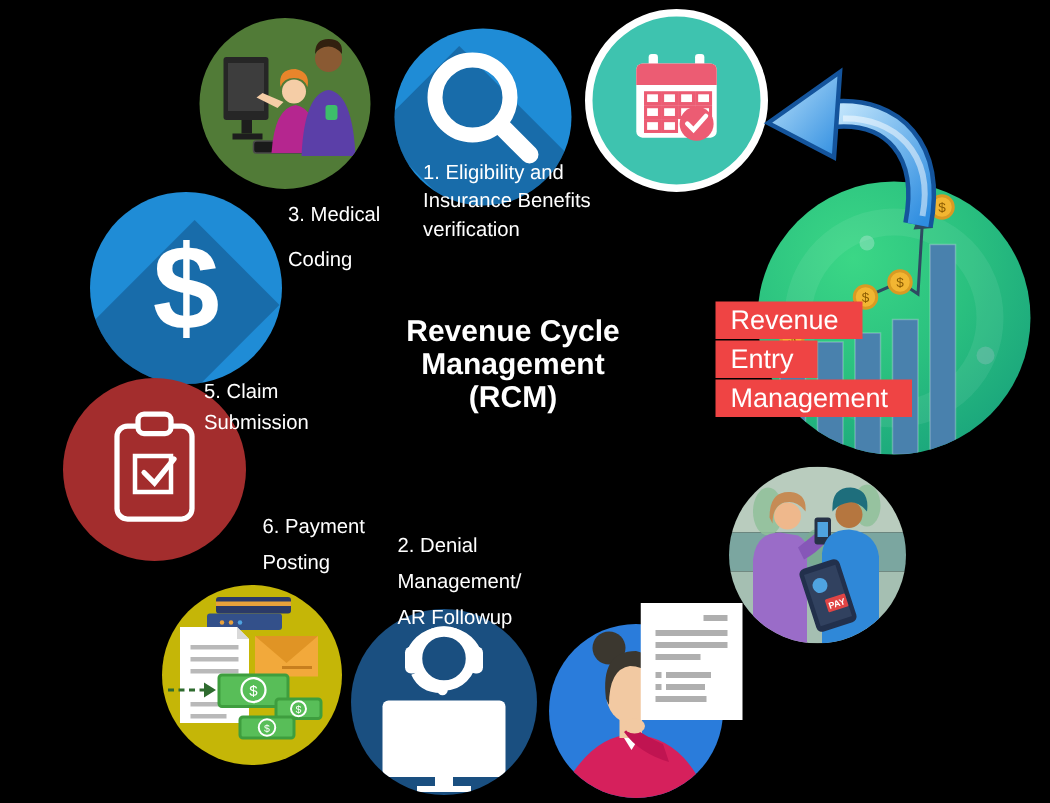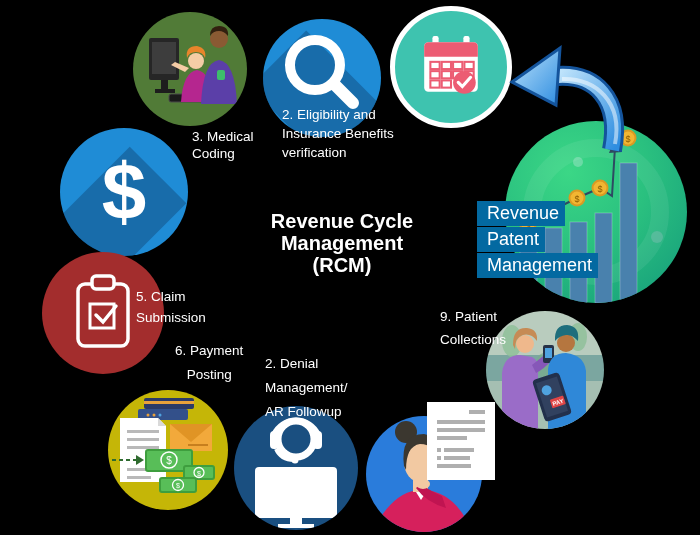--- a/index.html
+++ b/index.html
@@ -24,35 +24,35 @@
   .sh2{left:-10px;top:60px;width:170px;height:80px;transform:rotate(45deg);}
   .sh4{left:-30px;top:60px;width:150px;height:80px;transform:rotate(-45deg);}
   
   .dollar{position:relative;color:#fff;font-size:80px;font-weight:600;line-height:1;
           font-family:"Liberation Sans",sans-serif;}
   
   .step-label{position:absolute;color:#fff;font-size:13.5px;line-height:20px;
               white-space:pre-line;z-index:30;}
   .s1{left:403px;top:122px;line-height:19px;}
   .s2{left:282px;top:105px;line-height:19px;}
-  .s3{left:192px;top:128px;line-height:17px;}
+  .s3{left:192px;top:128px;line-height:30px;}
   .s4{left:186px;top:183px;line-height:23px;}
-  .s5{left:136px;top:250px;line-height:21px;margin-top:36px;}
-  .s6{left:175px;top:339px;line-height:24px;text-align:center;}
+  .s5{left:136px;top:250px;line-height:21px;}
+  .s6{left:175px;top:339px;line-height:24px;}
   .s7{left:265px;top:352px;line-height:24px;}
   .s8{left:372px;top:380px;line-height:24px;}
   .s9{left:440px;top:305px;line-height:23px;}
   
   .center-title{position:absolute;left:240px;top:210px;width:204px;text-align:center;
                 color:#fff;font-weight:bold;font-size:20px;line-height:22px;
                 white-space:pre-line;z-index:30;}
   
   .rcm-label{position:absolute;left:477px;top:201px;z-index:25;}
-  .rcm-chip{display:table;background:#0369a1;color:#fff;font-size:18px;line-height:24px;
-            padding:0 6px 1px 10px;margin-bottom:1px;}
+  .rcm-chip{display:table;background:#ef4444;color:#fff;font-size:18px;line-height:24px;
+            padding:0 16px 1px 10px;margin-bottom:1px;}
   
   .doc8{position:absolute;left:427px;top:402px;z-index:12;}
   
   .cycle-arrow{position:absolute;left:470px;top:28px;z-index:20;}
   svg{display:block;}
 </style>
 </head>
 <body>
 
 <div id="canvas">
@@ -81,21 +81,21 @@
         <text class="coin-sym" x="48" y="92.5" font-size="9" text-anchor="middle" fill="#8A5A00">$</text>
         <text class="coin-sym" x="72" y="80.5" font-size="9" text-anchor="middle" fill="#8A5A00">$</text>
         <text class="coin-sym" x="95" y="70.5" font-size="9" text-anchor="middle" fill="#8A5A00">$</text>
         <text class="coin-sym" x="123" y="20.5" font-size="9" text-anchor="middle" fill="#8A5A00">$</text>
       </g>
     </svg>
   </div>
 
   <div class="rcm-label">
     <span class="rcm-chip">Revenue</span>
-    <span class="rcm-chip">Patent</span>
+    <span class="rcm-chip">Entry</span>
     <span class="rcm-chip">Management</span>
   </div>
 
   <svg class="cycle-arrow" width="180" height="135" viewBox="0 0 180 135">
     <defs>
       <linearGradient id="agrad" x1="0" y1="0" x2="1" y2="1">
         <stop offset="0" stop-color="#BEE3FB"></stop>
           <stop offset="1" stop-color="#2E8DE0"></stop>
       </linearGradient>
     </defs>
@@ -272,32 +272,30 @@
       <g transform="rotate(-18 66 86)">
         <rect x="52" y="64" width="28" height="44" rx="4" fill="#22304C"></rect>
         <rect x="55" y="68" width="22" height="36" fill="#31415F"></rect>
         <circle cx="63" cy="78" r="5" fill="#4FA3E0"></circle>
         <rect x="63" y="88" width="14" height="9" rx="1" fill="#E04545"></rect>
         <text x="70" y="95" font-size="6" font-weight="bold" text-anchor="middle" fill="#fff">PAY</text>
       </g>
     </svg>
   </div>
 
-  <div class="step-label s2">2. Eligibility and
+  <div class="step-label s2">1. Eligibility and
 Insurance Benefits
 verification</div>
   <div class="step-label s3">3. Medical
 Coding</div>
   <div class="step-label s5">5. Claim
 Submission</div>
   <div class="step-label s6">6. Payment
 Posting</div>
   <div class="step-label s7">2. Denial
 Management/
 AR Followup</div>
-  <div class="step-label s9">9. Patient
-Collections</div>
 
   <div class="center-title">Revenue Cycle
 Management
 (RCM)</div>
 
 </div>
 
 </body></html>

